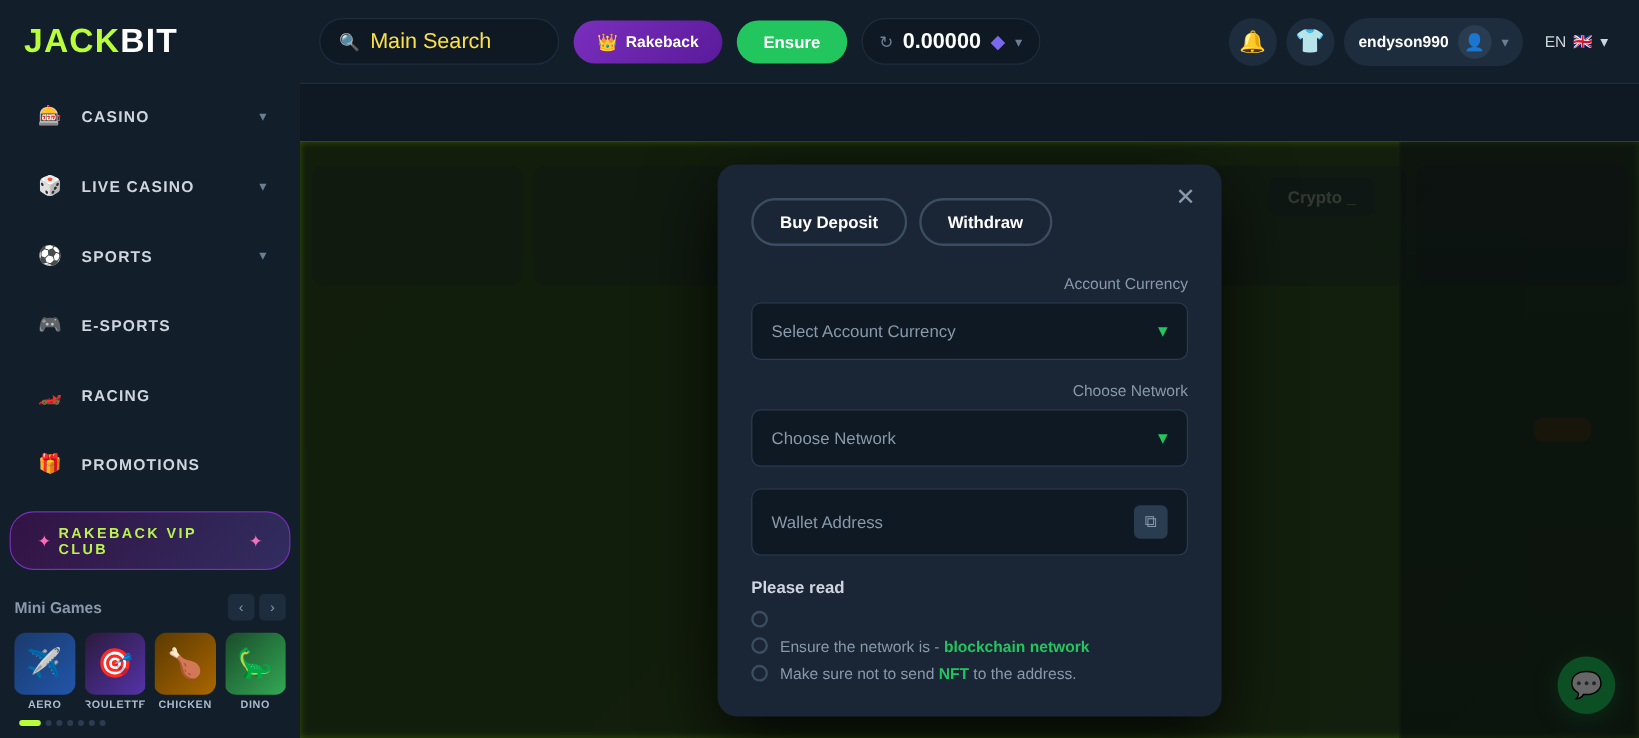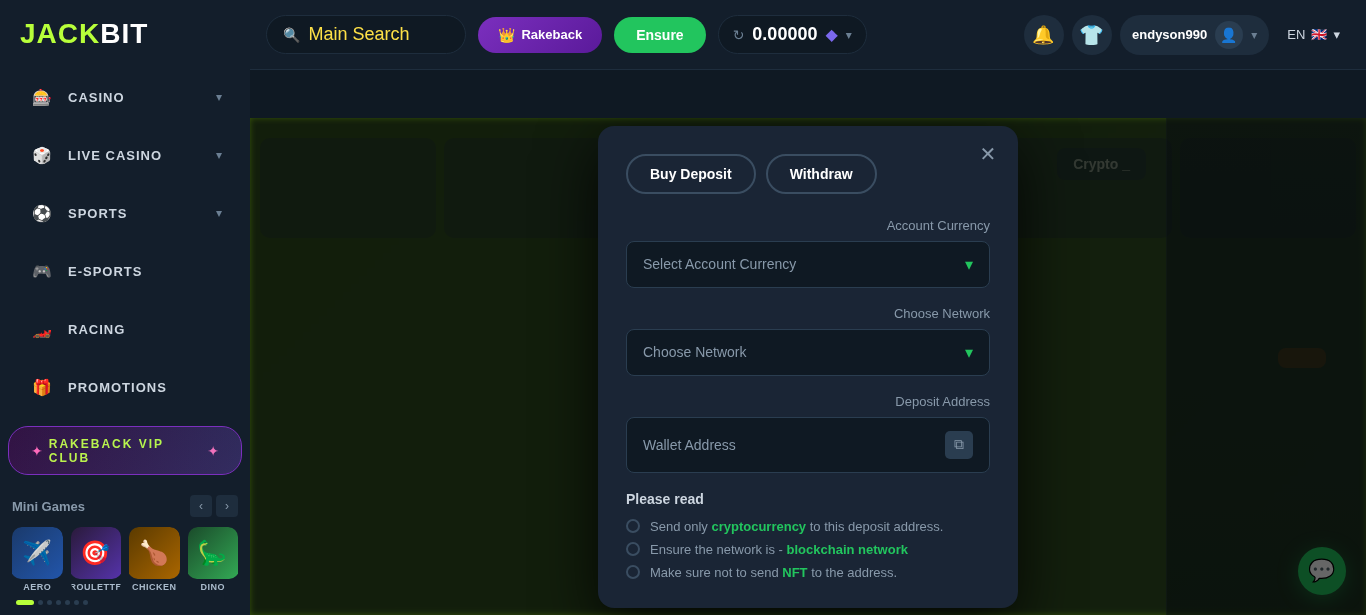--- a/index.html
+++ b/index.html
@@ -725,34 +725,30 @@
 
         <div class="form-group">
           <label class="form-label">Choose Network</label>
           <div class="form-select">
             <span>Choose Network</span>
             <span class="form-select-chevron">▾</span>
           </div>
         </div>
 
         <div class="form-group">
-          <label class="form-label">Deposit Address</label>
           <div class="form-input">
             <span>Wallet Address</span>
             <div class="copy-icon">⧉</div>
           </div>
         </div>
 
         <p class="please-read">Please read</p>
         <div class="read-items">
           <div class="read-item">
             <div class="read-bullet"></div>
-            <span>
-              Send only <span class="highlight-green">cryptocurrency</span> to this deposit address.
-            </span>
           </div>
           <div class="read-item">
             <div class="read-bullet"></div>
             <span>
               Ensure the network is - <span class="highlight-blue">blockchain network</span>
             </span>
           </div>
           <div class="read-item">
             <div class="read-bullet"></div>
             <span>

